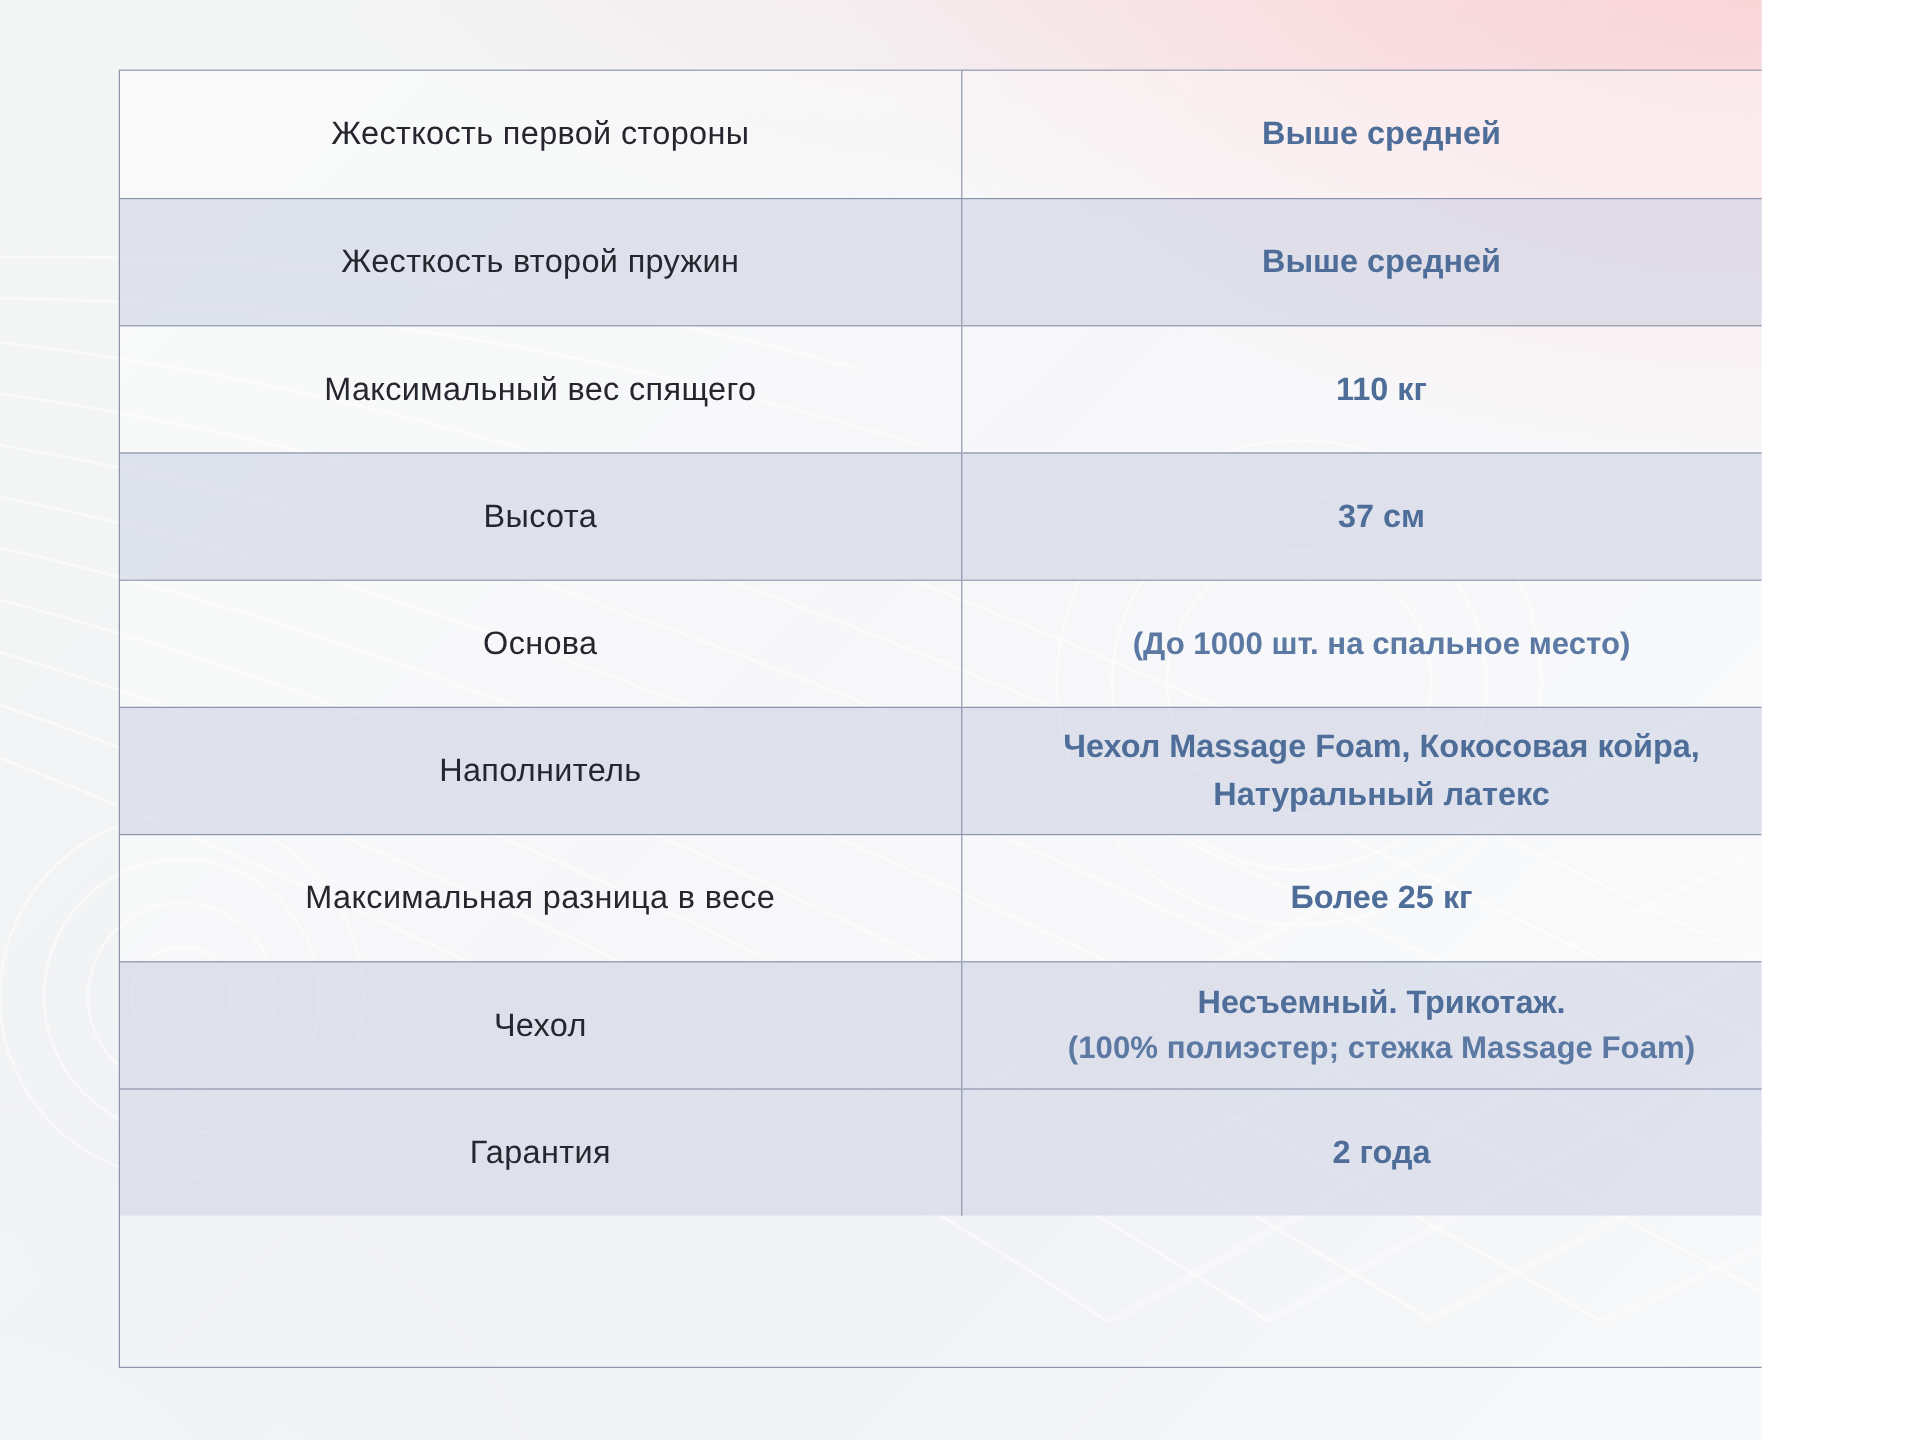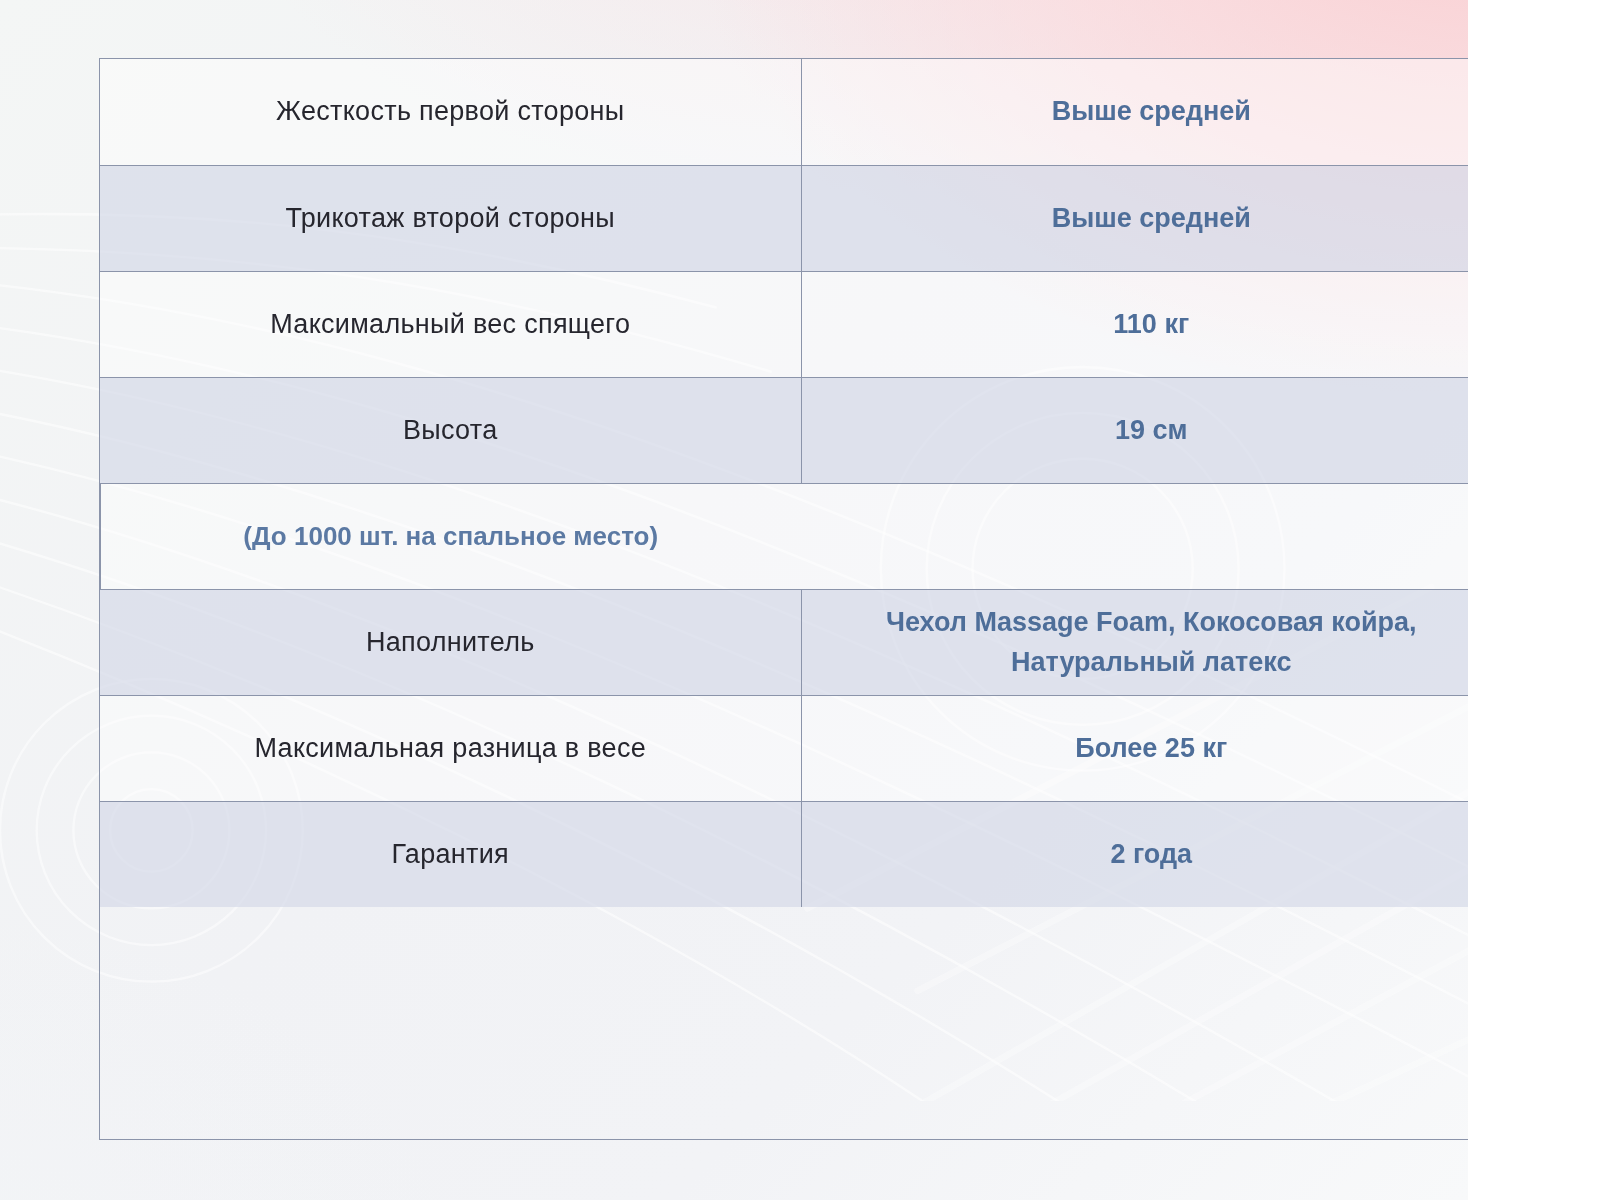--- a/index.html
+++ b/index.html
@@ -127,21 +127,21 @@
         <span class="label-text">Жесткость первой стороны</span>
       </div>
       <div class="cell value-cell">
         <span class="value-main">Выше средней</span>
         <span class="value-note"></span>
       </div>
     </div>
 
     <div class="spec-row even">
       <div class="cell label-cell">
-        <span class="label-text">Трикотаж второй стороны</span>
+        <span class="label-text">Жесткость второй пружин</span>
       </div>
       <div class="cell value-cell">
         <span class="value-main">Выше средней</span>
         <span class="value-note"></span>
       </div>
     </div>
 
     <div class="spec-row odd">
       <div class="cell label-cell">
         <span class="label-text">Максимальный вес спящего</span>
@@ -150,26 +150,29 @@
         <span class="value-main">110 кг</span>
         <span class="value-note"></span>
       </div>
     </div>
 
     <div class="spec-row even">
       <div class="cell label-cell">
         <span class="label-text">Высота</span>
       </div>
       <div class="cell value-cell">
-        <span class="value-main">19 см</span>
-        <span class="value-note"></span>
-      </div>
-    </div>
-
-    <div class="spec-row odd">
+        <span class="value-main">37 см</span>
+        <span class="value-note"></span>
+      </div>
+    </div>
+
+    <div class="spec-row odd">
+      <div class="cell label-cell">
+        <span class="label-text">Основа</span>
+      </div>
       <div class="cell value-cell">
         <span class="value-note">(До 1000 шт. на спальное место)</span>
       </div>
     </div>
 
     <div class="spec-row even">
       <div class="cell label-cell">
         <span class="label-text">Наполнитель</span>
       </div>
       <div class="cell value-cell">
@@ -181,20 +184,29 @@
     <div class="spec-row odd">
       <div class="cell label-cell">
         <span class="label-text">Максимальная разница в весе</span>
       </div>
       <div class="cell value-cell">
         <span class="value-main">Более 25 кг</span>
         <span class="value-note"></span>
       </div>
     </div>
 
+    <div class="spec-row even">
+      <div class="cell label-cell">
+        <span class="label-text">Чехол</span>
+      </div>
+      <div class="cell value-cell">
+        <span class="value-main">Несъемный. Трикотаж.</span>
+        <span class="value-note">(100% полиэстер; стежка Massage Foam)</span>
+      </div>
+    </div>
 
 
     <div class="spec-row even">
       <div class="cell label-cell">
         <span class="label-text">Гарантия</span>
       </div>
       <div class="cell value-cell">
         <span class="value-main">2 года</span>
         <span class="value-note"></span>
       </div>

